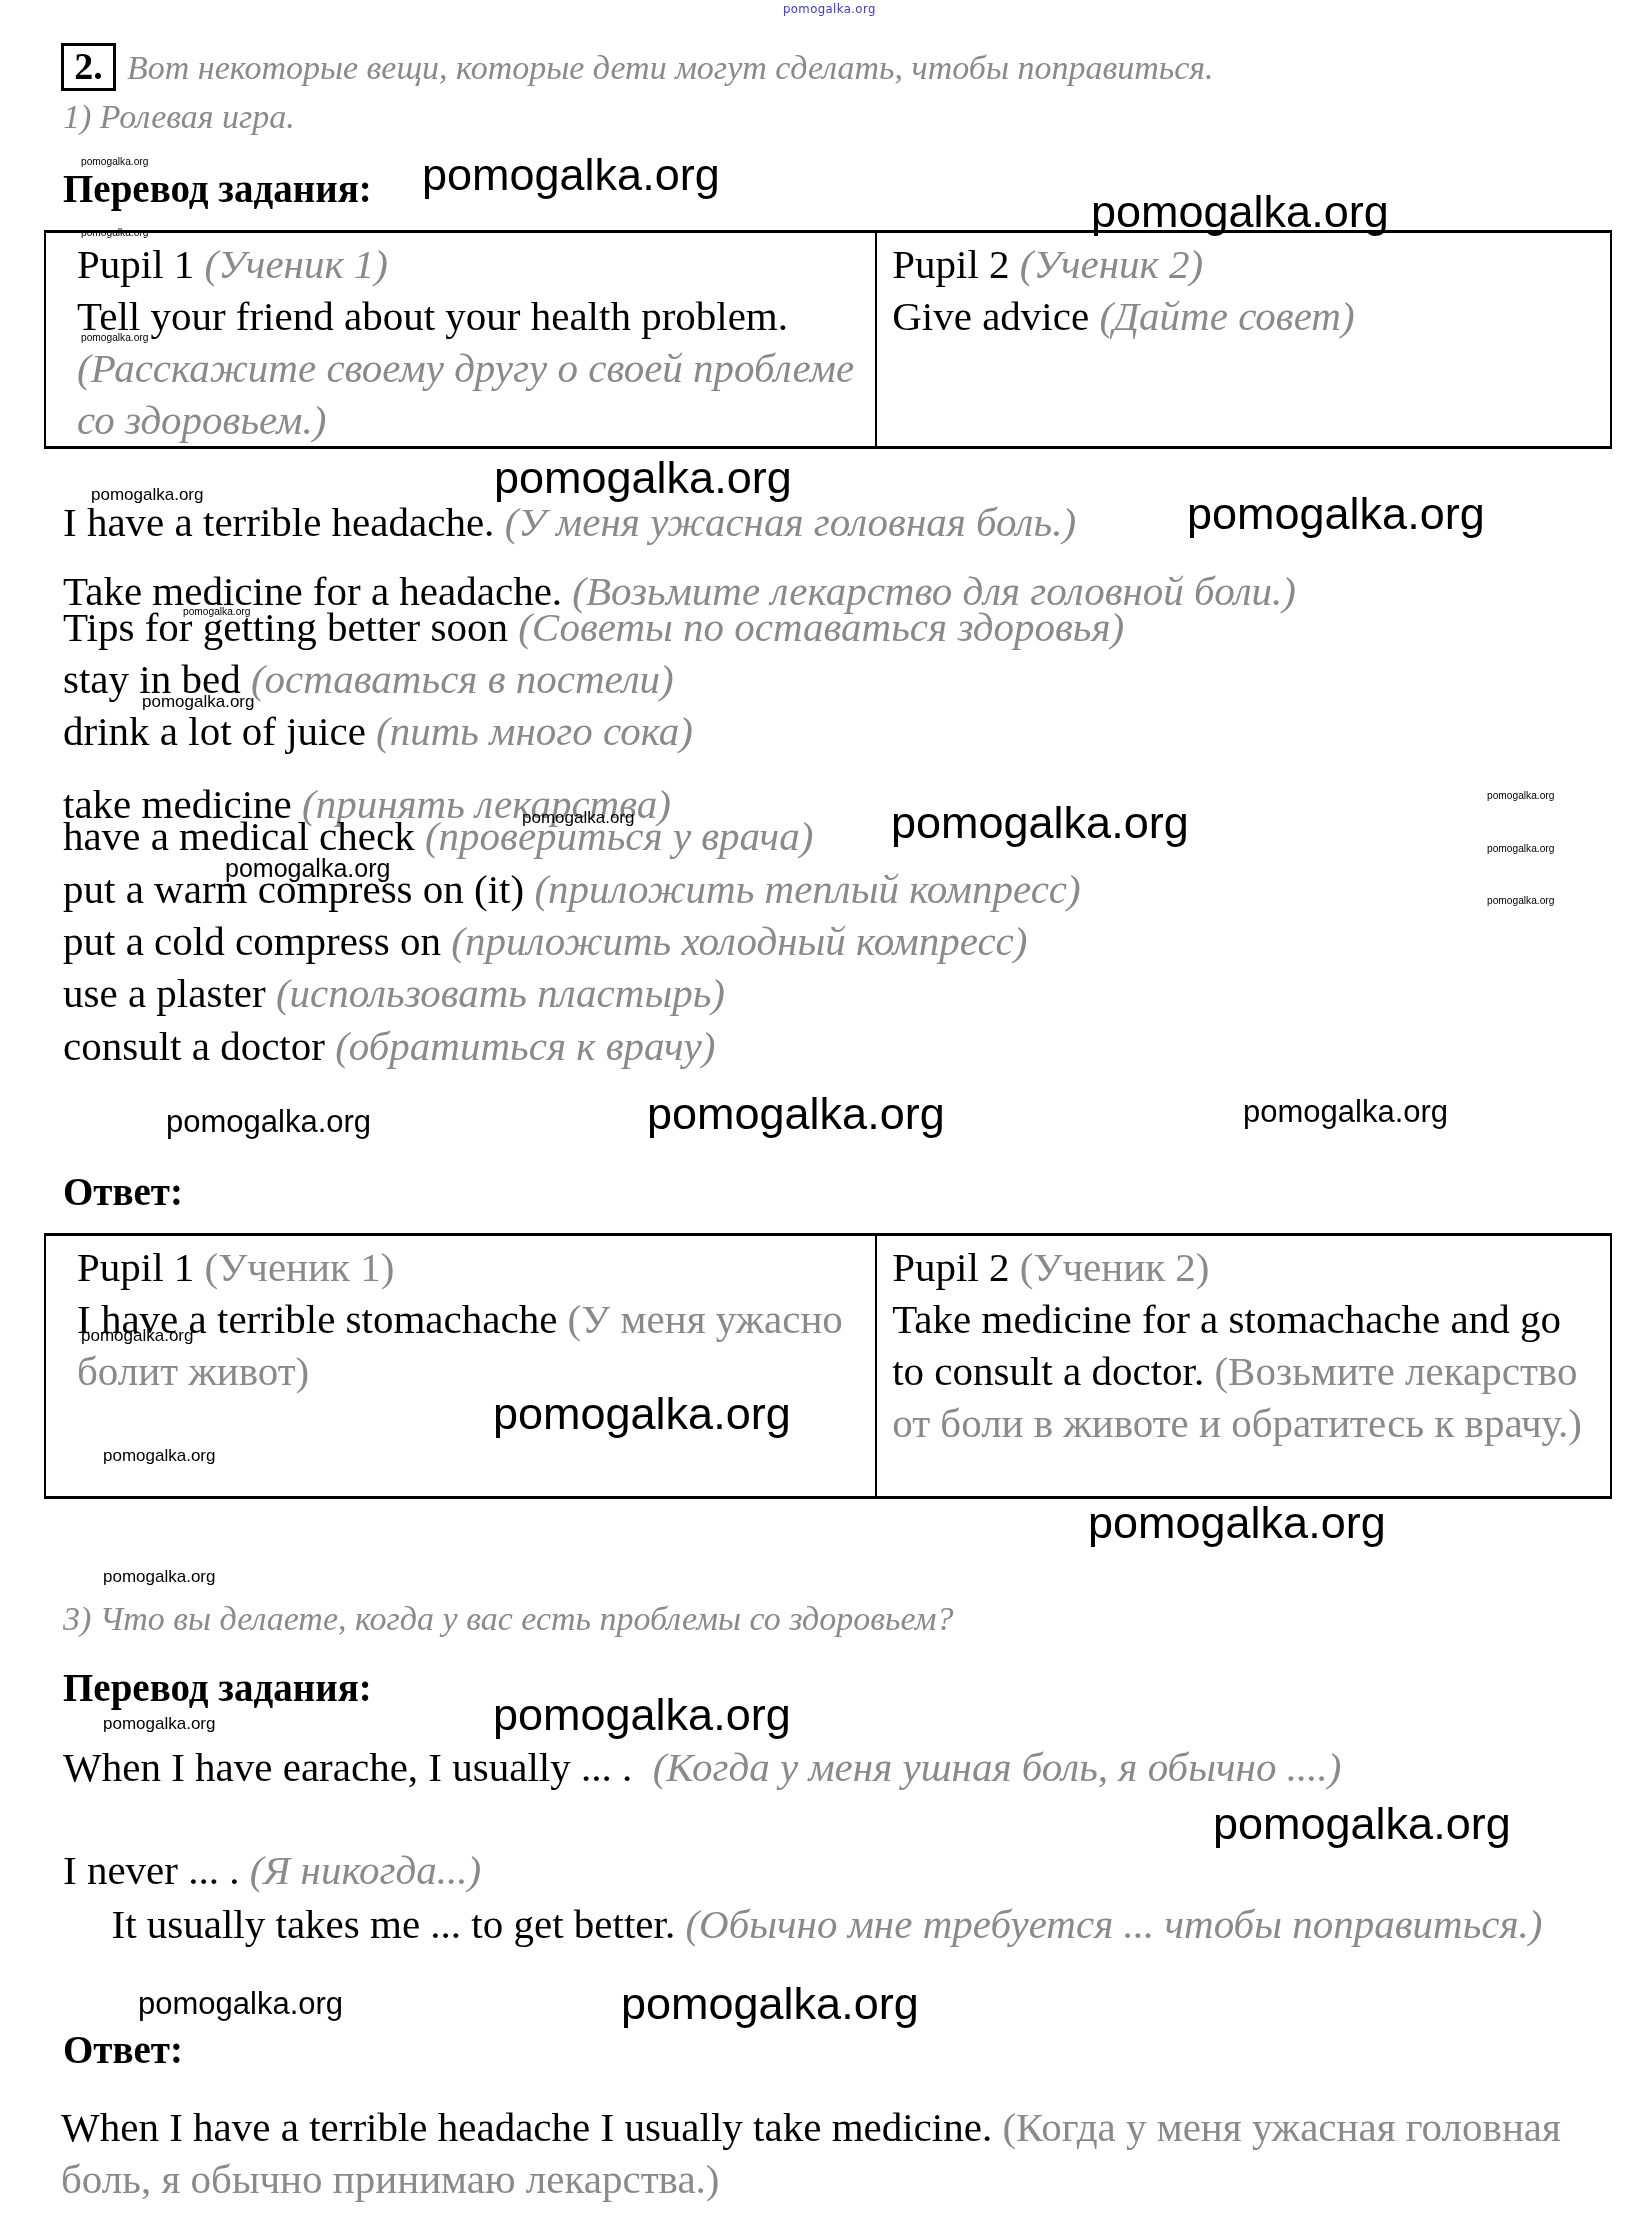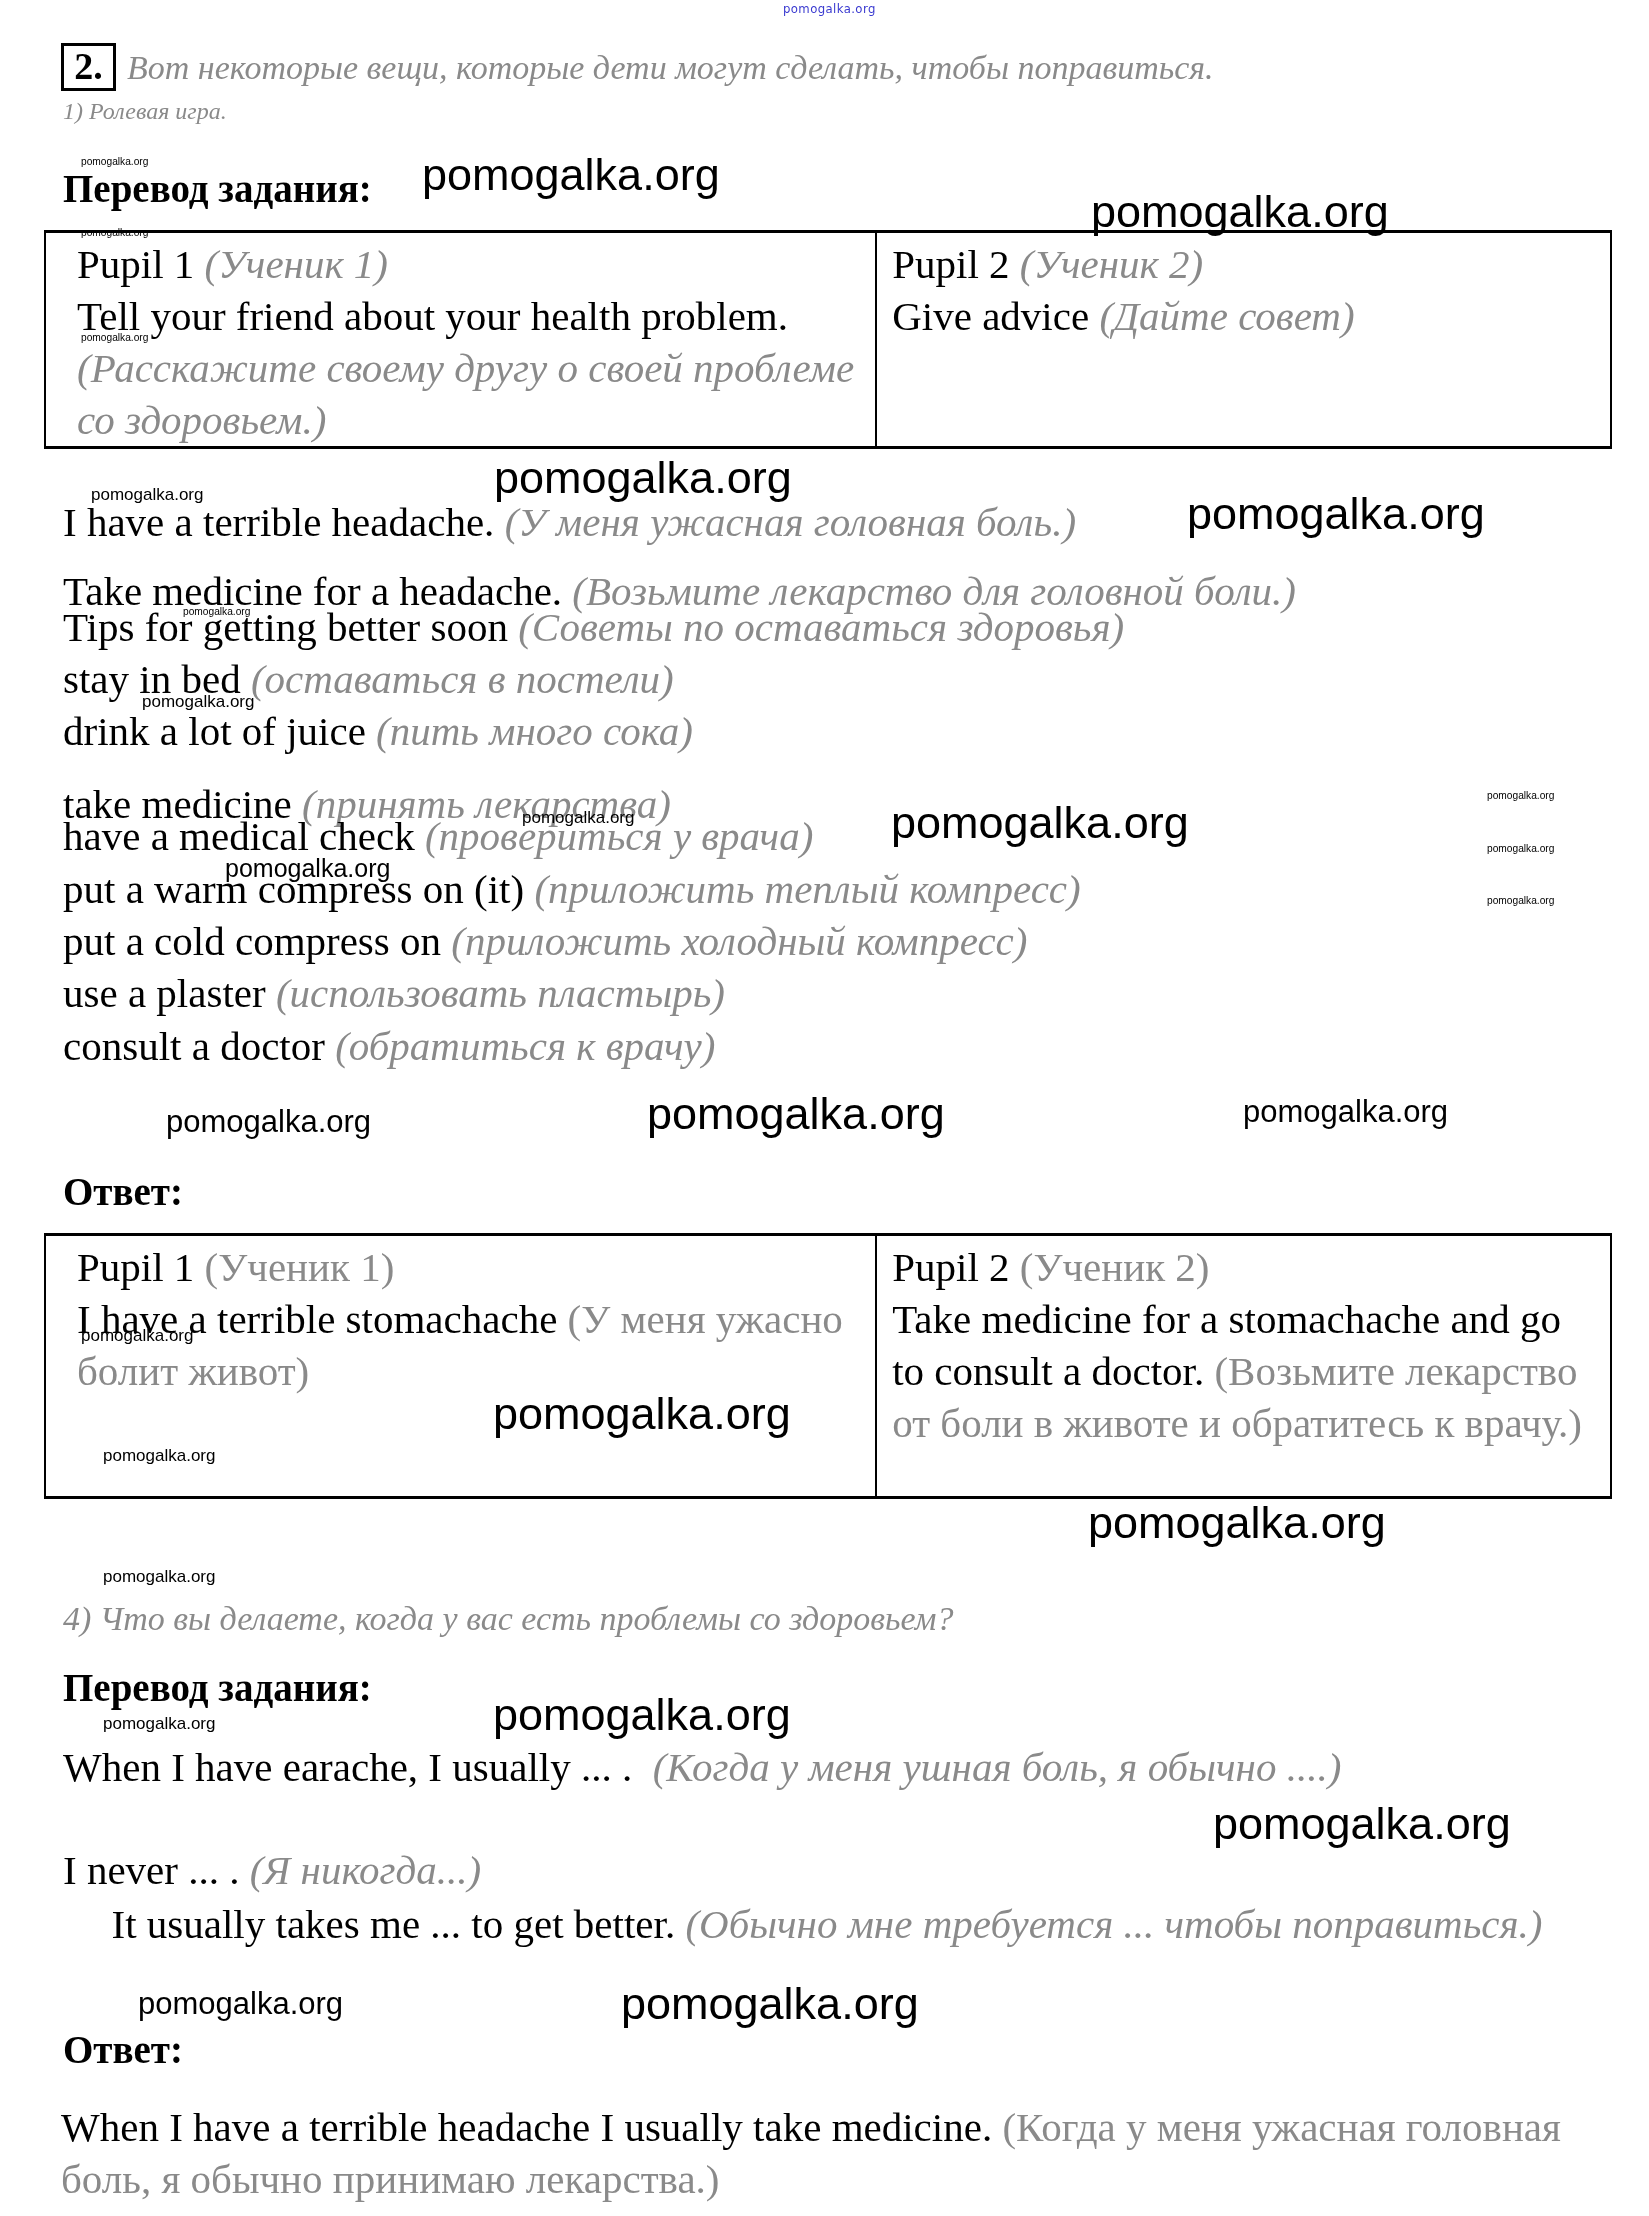--- a/index.html
+++ b/index.html
@@ -21,21 +21,21 @@
   .wm-l { font-size: 31px; }
   .wm-m { font-size: 25px; }
   .wm-s { font-size: 17px; }
   .wm-xs { font-size: 10.2px; }
   .num-box {
     position: absolute; left: 61px; top: 43px; width: 55px; height: 48px;
     border: 3.9px solid #000; box-sizing: border-box;
     font-weight: bold; font-size: 38px; line-height: 41px; text-align: center;
   }
   .task-title { left: 127px; top: 49px; font-size: 34px; }
-  .sub1 { left: 63px; top: 98px; font-size: 24px; }
+  .sub1 { left: 63px; top: 98px; font-size: 34px; }
   .heading { font-weight: bold; font-size: 39px; }
   table.pupils {
     position: absolute; left: 44px; border-collapse: collapse;
     table-layout: fixed; width: 1568px;
   }
   table.pupils td {
     vertical-align: top; padding: 4.7px 15.6px 0 15.6px; font-size: 41px; line-height: 52px;
     border-left: 2.3px solid #000; border-right: 2.3px solid #000;
     white-space: normal; word-wrap: break-word;
   }
@@ -99,21 +99,21 @@
     <td>
       <span>Pupil 2</span>
       <span class="tr">(Ученик 2)</span><br>
       <span>Take medicine for a stomachache and go to consult a doctor.</span>
       <span class="tr">(Возьмите лекарство от боли в животе и обратитесь к врачу.)</span>
     </td>
   </tr>
 </tbody>
   </table>
 
-<div class="abs tr it" style="left:63px; top:1600px; font-size:34px;">4) Что вы делаете, когда у вас есть проблемы со здоровьем?</div>
+<div class="abs tr it" style="left:63px; top:1600px; font-size:34px;">3) Что вы делаете, когда у вас есть проблемы со здоровьем?</div>
 <div class="abs heading" style="left:63px; top:1665px;">Перевод задания:</div>
 
 <div class="abs line" style="left:63px; top:1747px;"><span>When I have earache, I usually ... .</span>&nbsp; <span class="tr it">(Когда у меня ушная боль, я обычно ....)</span></div>
 <div class="abs line" style="left:63px; top:1850px;"><span>I never ... .</span> <span class="tr it">(Я никогда...)</span></div>
 <div class="abs ans-line" style="top:1898px;text-align:center;"><span>It usually takes me ... to get better.</span> <span class="tr it">(Обычно мне требуется ... чтобы поправиться.)</span></div>
 
 <div class="abs heading" style="left:63px; top:2027px;">Ответ:</div>
 <div class="abs ans-line" style="top:2101px;"><span>When I have a terrible headache I usually take medicine.</span> <span class="tr">(Когда у меня ужасная головная боль, я обычно принимаю лекарства.)</span></div>
 
 <div class="abs wm wm-xs" style="left:81px; top:156px;">pomogalka.org</div>

